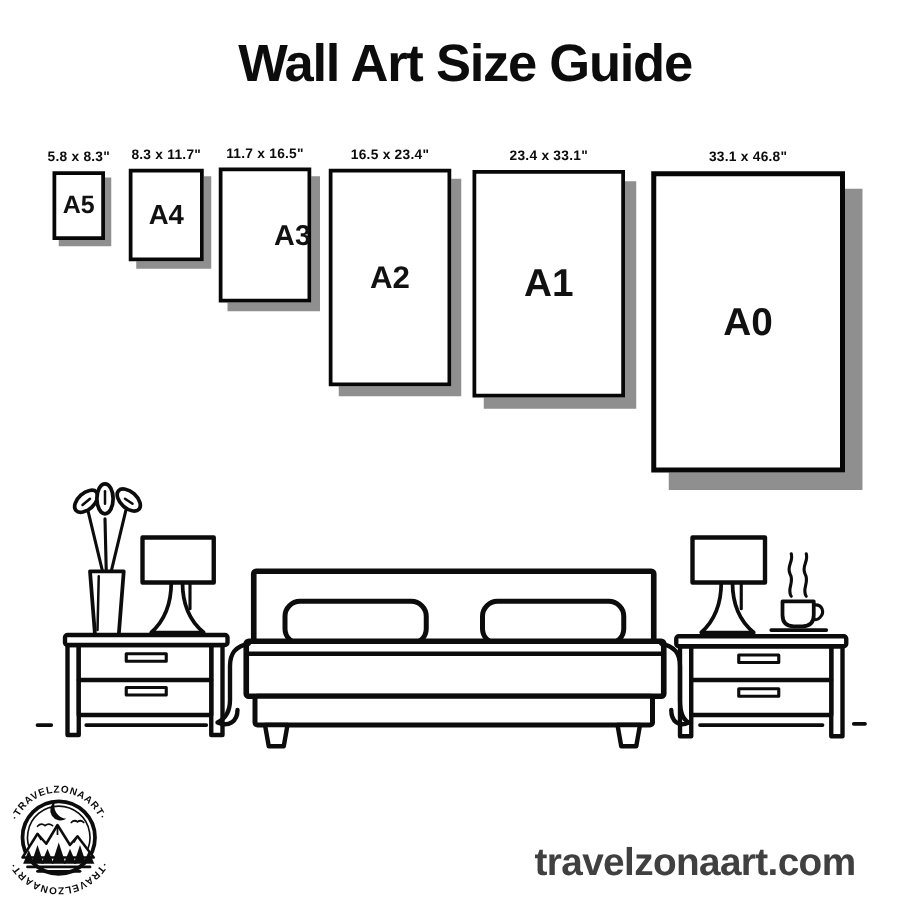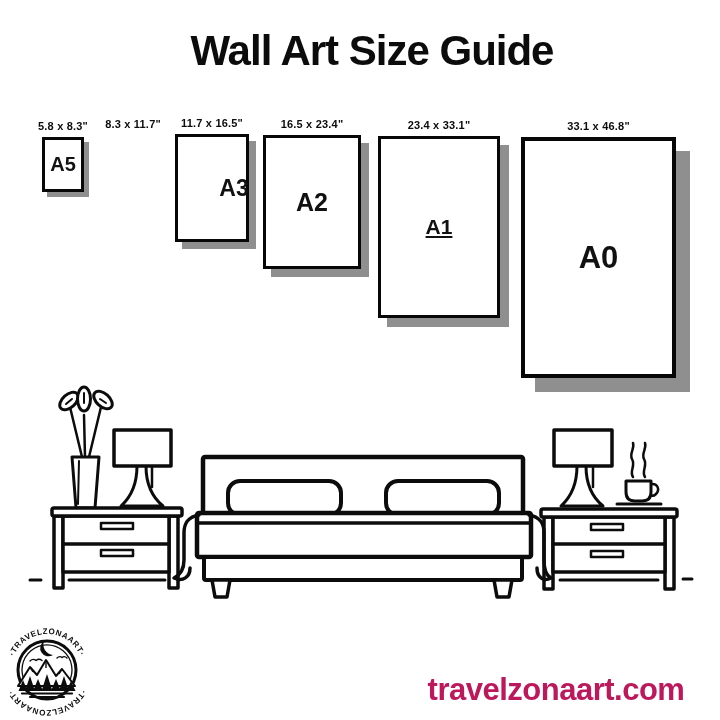--- a/index.html
+++ b/index.html
@@ -18,33 +18,33 @@
     border:3px solid #070707;display:flex;align-items:center;justify-content:center;
   }
   .frame-letter{font-weight:bold;color:#111;}
   .dim-label{
     position:absolute;font-size:11px;font-weight:bold;text-align:center;
     letter-spacing:0.2px;color:#0c0c0c;white-space:nowrap;
   }
   .f-a5{left:42px; top:137px;width:42px; height:55px; box-shadow:5px 5px 0 #8f8f8f;}  .f-a5 .frame-letter{font-size:20px;}
   .f-a4{left:103px;top:135px;width:60px; height:74px; box-shadow:6px 6px 0 #8f8f8f;}  .f-a4 .frame-letter{font-size:22px;}
   .f-a3{left:175px;top:134px;width:74px; height:108px;box-shadow:7px 7px 0 #8f8f8f;padding-left:44px;}  .f-a3 .frame-letter{font-size:23px;}
-  .f-a2{left:263px;top:135px;width:98px; height:134px;box-shadow:8px 8px 0 #8f8f8f;}  .f-a2 .frame-letter{font-size:25px;}
-  .f-a1{left:378px;top:136px;width:122px;height:182px;box-shadow:9px 9px 0 #8f8f8f;}  .f-a1 .frame-letter{font-size:21px;text-decoration:underline;}
+  .f-a2{left:263px;top:135px;width:98px; height:174px;box-shadow:8px 8px 0 #8f8f8f;}  .f-a2 .frame-letter{font-size:25px;}
+  .f-a1{left:378px;top:136px;width:122px;height:182px;box-shadow:9px 9px 0 #8f8f8f;}  .f-a1 .frame-letter{font-size:31px;}
   .f-a0{left:521px;top:137px;width:155px;height:241px;border-width:4px;box-shadow:14px 14px 0 #8f8f8f;} .f-a0 .frame-letter{font-size:31px;}
   .dl-a5{left:26px; width:74px; top:120px;}
   .dl-a4{left:87px; width:92px; top:118px;}
   .dl-a3{left:159px;width:106px;top:117px;}
   .dl-a2{left:247px;width:130px;top:118px;}
   .dl-a1{left:362px;width:154px;top:119px;}
   .dl-a0{left:505px;width:187px;top:120px;}
   
   .website{
     position:absolute;left:400px;top:672px;width:312px;height:36px;line-height:36px;
-    text-align:center;font-size:31px;font-weight:bold;letter-spacing:-0.5px;color:#be185d;
+    text-align:center;font-size:31px;font-weight:bold;letter-spacing:-0.5px;color:#404040;
   }
   .scene{position:absolute;left:0;top:0;width:720px;height:720px;}
 </style>
 </head>
 <body>
 
 <div id="canvas">
 
   <svg class="scene" viewBox="0 0 720 720" aria-hidden="true">
     <g stroke="#0c0c0c" fill="none" stroke-width="3.5" stroke-linecap="round" stroke-linejoin="round">
@@ -165,20 +165,23 @@
   </svg>
 
   <div class="title">Wall Art Size Guide</div>
 
   <div class="dim-label dl-a5">5.8 x 8.3"</div>
   <div class="frame f-a5">
     <span class="frame-letter">A5</span>
   </div>
 
   <div class="dim-label dl-a4">8.3 x 11.7"</div>
+  <div class="frame f-a4">
+    <span class="frame-letter">A4</span>
+  </div>
 
   <div class="dim-label dl-a3">11.7 x 16.5"</div>
   <div class="frame f-a3">
     <span class="frame-letter">A3</span>
   </div>
 
   <div class="dim-label dl-a2">16.5 x 23.4"</div>
   <div class="frame f-a2">
     <span class="frame-letter">A2</span>
   </div>

